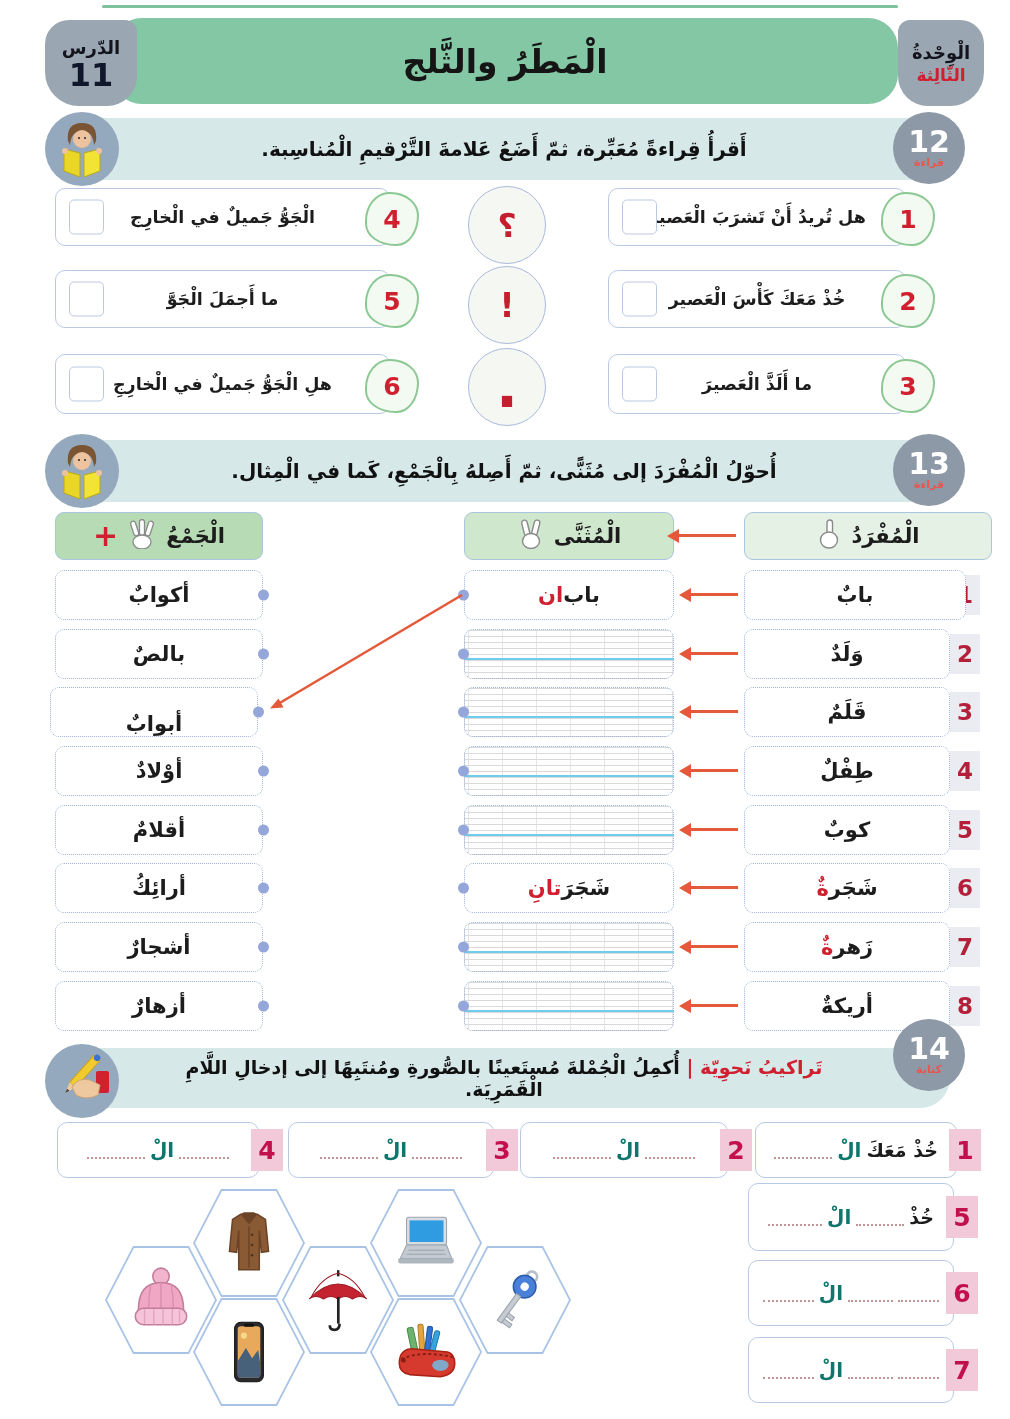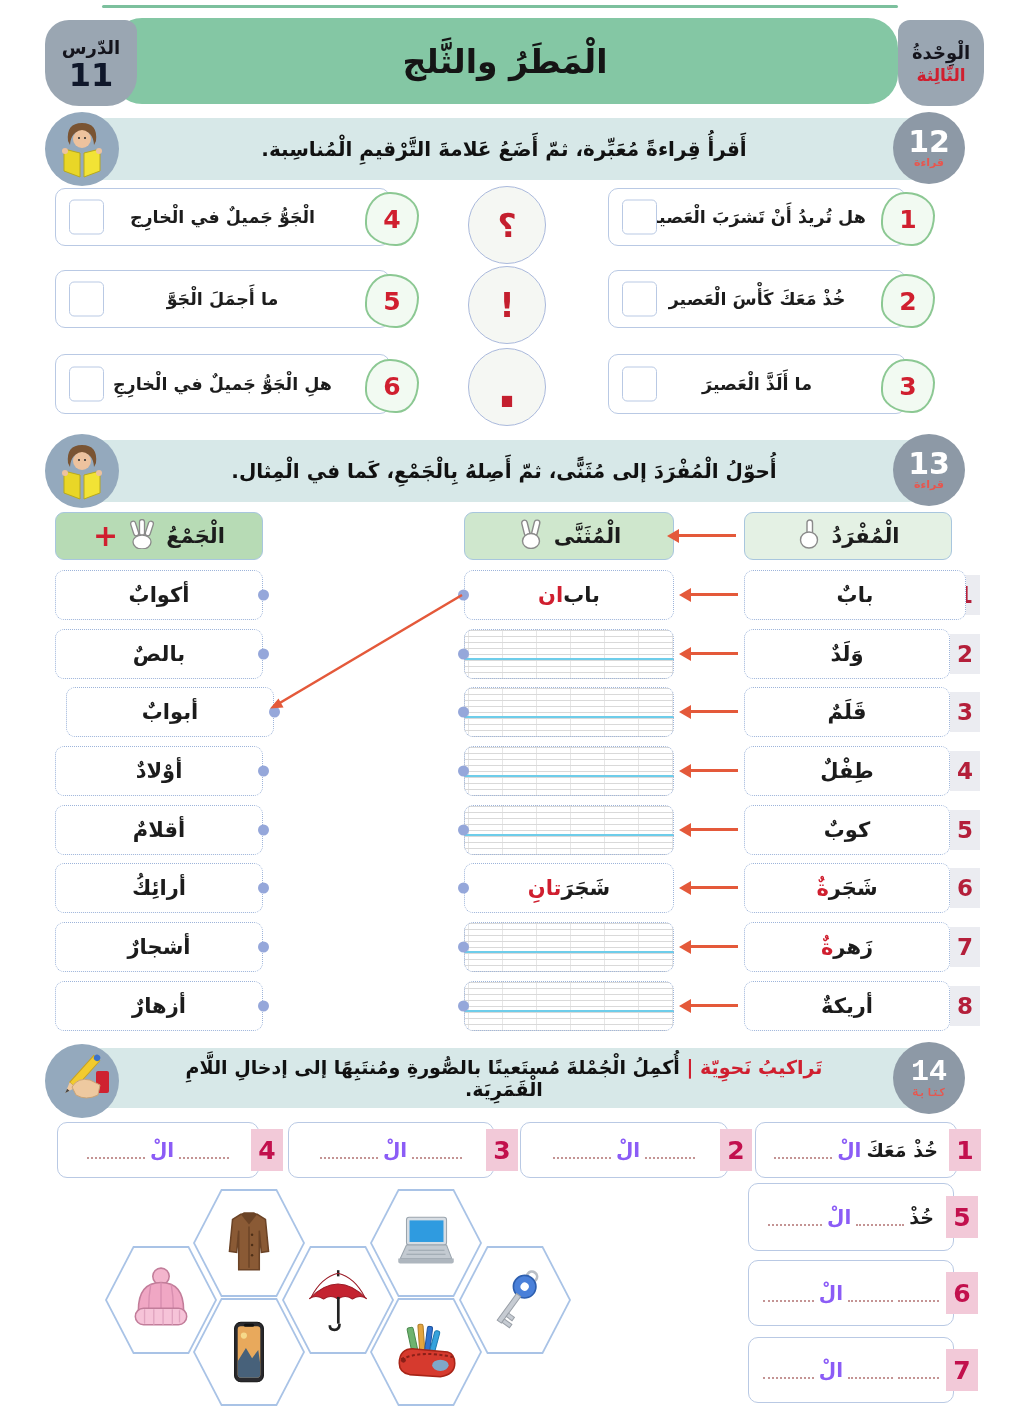--- a/index.html
+++ b/index.html
@@ -55,21 +55,21 @@
   .harrow{position:absolute;background:#e4593a;height:3px;z-index:2;}
   .harrow::before{content:"";position:absolute;left:-12px;top:-5.5px;width:0;height:0;
                   border:7px solid transparent;border-right:12px solid #e4593a;}
   .redpart{color:#d01f2f;}
   .plus-sign{color:#d01f2f;font-size:30px;line-height:20px;}
   
   .tag14{position:absolute;right:-25px;top:50%;transform:translateY(-50%);width:32px;height:42px;background:#f2c9d8;
          color:#c2104d;font-size:25px;display:flex;align-items:center;justify-content:center;z-index:3;}
   .s14box{font-size:19px;gap:5px;padding:0 14px;}
   .dots{display:inline-block;border-bottom:2.4px dotted #c49494;height:15px;}
-  .al-red{color:#8b5cf6;font-size:20px;}
+  .al-red{color:#0f766e;font-size:20px;}
   .hexo{position:absolute;clip-path:polygon(25% 0%,75% 0%,100% 50%,75% 100%,25% 100%,0% 50%);background:#a9c3e6;}
   .hexi{position:absolute;inset:2px;clip-path:polygon(25% 0%,75% 0%,100% 50%,75% 100%,25% 100%,0% 50%);
         background:#fff;display:flex;align-items:center;justify-content:center;}
   .overlay{position:absolute;left:0;top:0;width:1010px;height:1419px;pointer-events:none;z-index:6;}
 </style>
 </head>
 <body>
 
 <div class="page">
 
@@ -176,21 +176,21 @@
       <path d="M56 38 L40 42 L40 66 L56 60 Z" fill="#f2e335" stroke="#b7a81e"></path>
       <circle cx="21" cy="40" r="3" fill="#edc29e"></circle>
         <circle cx="55" cy="40" r="3" fill="#edc29e"></circle>
     </svg>
   </div>
   <div class="badge-circle" style="top:434px;">
     <div class="bc-num">13</div>
     <div class="bc-kind">قراءة</div>
   </div>
 
-  <div class="colhead" style="left:744px;top:512px;width:208px;background:#e4f1e4;">
+  <div class="colhead" style="left:744px;top:512px;width:248px;background:#e4f1e4;">
     <span>الْمُفْرَدُ</span>
     <span>
       <svg width="26" height="30" viewBox="0 0 26 30">
           <rect x="11" y="1" width="5.5" height="16" rx="2.7" fill="#fff" stroke="#8a8a8a" stroke-width="1.4"></rect>
           <ellipse cx="13" cy="21" rx="8.5" ry="8" fill="#fff" stroke="#8a8a8a" stroke-width="1.4"></ellipse>
         </svg>
     </span>
   </div>
   <div class="harrow" style="left:672px;top:534px;width:64px;"></div>
   <div class="colhead" style="left:464px;top:512px;width:210px;background:#cfe7cd;">
@@ -252,21 +252,21 @@
   <div class="tbox" style="left:744px;top:687px;width:206px;height:50px;">
     <span>قَلَمٌ</span>
   </div>
   <div class="tag13" style="top:692px;left:950px;right:auto;">
       <span>3</span>
     </div>
   <div class="harrow" style="left:684px;top:710px;width:54px;"></div>
   <div class="tbox wlines" style="left:464px;top:687px;width:210px;height:50px;">
     <span class="cdot" style="left:-7px;"></span>
   </div>
-  <div class="tbox" style="left:66px;top:687px;width:208px;height:50px;">
+  <div class="tbox" style="left:50px;top:687px;width:208px;height:50px;align-items:flex-end;">
     <span>أبوابٌ</span>
     <span class="cdot" style="right:-7px;"></span>
   </div>
 
   <div class="tbox" style="left:744px;top:746px;width:206px;height:50px;">
     <span>طِفْلٌ</span>
   </div>
   <div class="tag13" style="top:751px;left:950px;right:auto;">
       <span>4</span>
     </div>
@@ -361,21 +361,21 @@
       <rect x="52" y="28" width="13" height="22" rx="2" fill="#cf2130"></rect>
       <g transform="rotate(42 34 36)">
         <rect x="30" y="8" width="8" height="36" fill="#f2cb2e" stroke="#c9a31f"></rect>
         <path d="M30 44 L38 44 L34 55 Z" fill="#eec9a0"></path>
         <path d="M32.4 50.5 L35.6 50.5 L34 55 Z" fill="#444"></path>
         <circle cx="34" cy="7.5" r="3.2" fill="#3c72c9"></circle>
       </g>
       <path d="M28 44 Q34 34 46 37 L56 42 L54 52 Q42 58 32 52 Z" fill="#eec9a0" stroke="#caa477"></path>
     </svg>
   </div>
-  <div class="badge-circle" style="top:1042px;font-family:Liberation Mono, monospace;">
+  <div class="badge-circle" style="top:1019px;">
     <div class="bc-num">14</div>
     <div class="bc-kind">كتابة</div>
   </div>
 
   <div class="sbox flexc s14box" style="left:755px;top:1122px;width:202px;height:56px;">
     <span>خُذْ مَعَكَ</span>
     <span class="al-red">الْ</span>
     <span class="dots" style="width:58px;"></span>
     <span class="tag14">
         <span>1</span>

